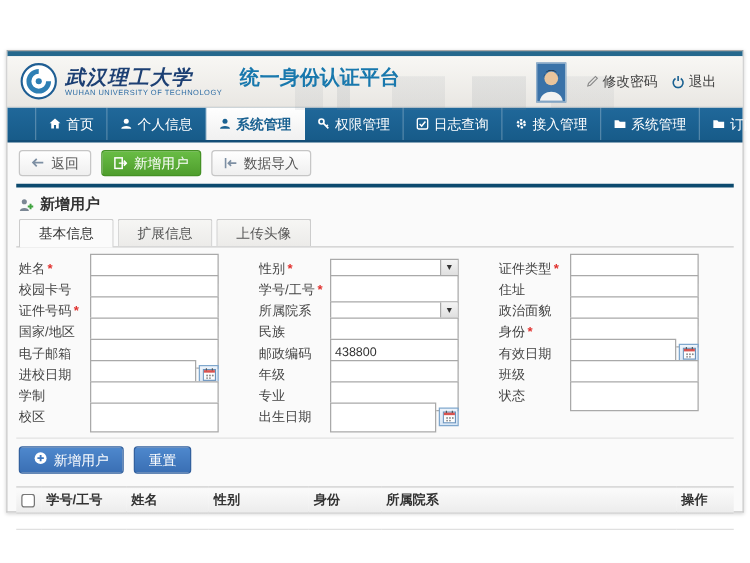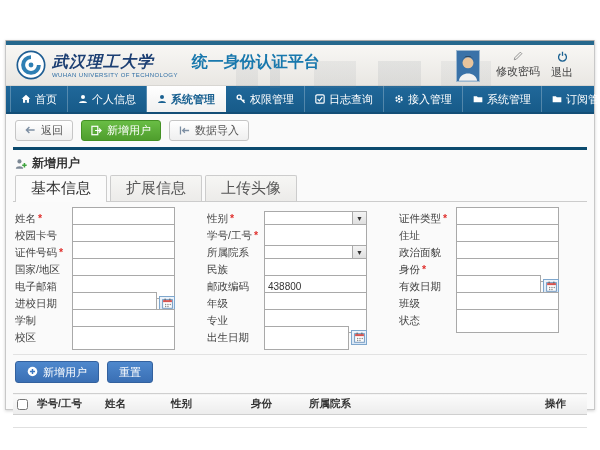--- a/index.html
+++ b/index.html
@@ -16,42 +16,42 @@
   transparent 120px 142px,rgba(120,130,140,.13) 142px 185px,transparent 185px 205px,
   rgba(120,130,140,.09) 205px 255px,transparent 255px);}
 .logo{width:30px;height:30px;flex:0 0 auto;display:flex;}
 .univ{margin-left:6px;}
 .univ-cn{font-size:16px;font-weight:bold;font-style:italic;color:#1c3f73;letter-spacing:1px;
   font-family:"Liberation Serif","DejaVu Serif",serif;white-space:nowrap;}
 .univ-en{font-size:6px;color:#2e6da4;letter-spacing:.4px;margin-top:-1px;white-space:nowrap;}
 .platform{font-size:16px;font-weight:bold;color:#1878ad;margin-left:14px;margin-top:-5px;white-space:nowrap;z-index:1;}
 .hspacer{flex:1;}
 .avatar{width:24px;height:32px;border:1px solid #9db8cf;margin:2px 16px 0 0;flex:0 0 auto;display:flex;z-index:1;background:#3a72a8;}
-.hlink{display:flex;align-items:center;gap:3px;font-size:11px;color:#444;margin-right:11px;cursor:pointer;z-index:1;white-space:nowrap;flex-direction:column;}
+.hlink{display:flex;align-items:center;gap:3px;font-size:11px;color:#444;margin-right:11px;cursor:pointer;z-index:1;white-space:nowrap;}
 .hic{display:flex;color:#8a8a8a;}
 .hic.pwr{color:#1a6191;}
 .nav{height:28px;background:linear-gradient(#20689a,#175b89);display:flex;align-items:stretch;
-  padding-left:4px;border-bottom:2px solid #134e77;}
+  padding-left:22px;border-bottom:2px solid #134e77;}
 .nav-item{display:flex;align-items:center;gap:4px;padding:0 10px;font-size:11px;color:#fff;
   border-right:1px solid rgba(255,255,255,.25);cursor:pointer;white-space:nowrap;}
 .nav-item:first-child{border-left:1px solid rgba(255,255,255,.25);}
 .nav-item.active{background:linear-gradient(#ffffff,#f0f0f0);color:#1a6191;font-weight:bold;}
 .nav-ic{display:flex;}
 .content{padding:0 7px;}
 .toolbar{display:flex;gap:8px;padding:6px 2px;border-bottom:3px solid #0c4a6e;}
 .btn{height:21px;display:inline-flex;align-items:center;gap:5px;padding:0 9px;font-size:11px;
   border-radius:3px;cursor:pointer;white-space:nowrap;}
 .btn-plain{background:linear-gradient(#ffffff,#efefef);border:1px solid #c6c6c6;color:#555;}
 .btn-plain .bic{color:#7d8fa3;display:flex;}
 .btn-green{background:linear-gradient(#69bd45,#4f9e2d);border:1px solid #449124;color:#fff;}
 .btn-green .bic{color:#fff;display:flex;}
 .sect{display:flex;align-items:center;gap:5px;padding:5px 2px 3px;font-size:12px;font-weight:bold;color:#333;}
 .sect-ic{display:flex;}
 .tabs{display:flex;gap:3px;padding:0 2px;border-bottom:1px solid #cccccc;}
-.tab{padding:3px 15px;font-size:15px;color:#555;background:linear-gradient(#f6f6f4,#ecebe9);
+.tab{padding:3px 15px;font-size:11px;color:#555;background:linear-gradient(#f6f6f4,#ecebe9);
   border:1px solid #cccccc;border-bottom:none;border-radius:2px 2px 0 0;cursor:pointer;white-space:nowrap;}
 .tab.active{background:#fbfbfb;color:#333;margin-bottom:-1px;padding-bottom:4px;}
 .formgrid{display:grid;grid-template-columns:1fr 1fr 1fr;grid-template-rows:repeat(8,17px);
   grid-auto-flow:column;column-gap:32px;padding:8px 28px 6px 2px;}
 .field{display:flex;align-items:center;min-width:0;}
 .field label{width:57px;flex:0 0 auto;font-size:10.5px;color:#444;white-space:nowrap;overflow:hidden;}
 .req{color:#e0312e;margin-left:2px;font-weight:bold;}
 .inwrap{flex:1;display:flex;align-items:center;min-width:0;}
 .txt{flex:1;min-width:0;height:24px;border:1px solid #a9a9a9;font-size:10px;padding:0 3px;color:#333;
   background:#fff;font-family:inherit;}

